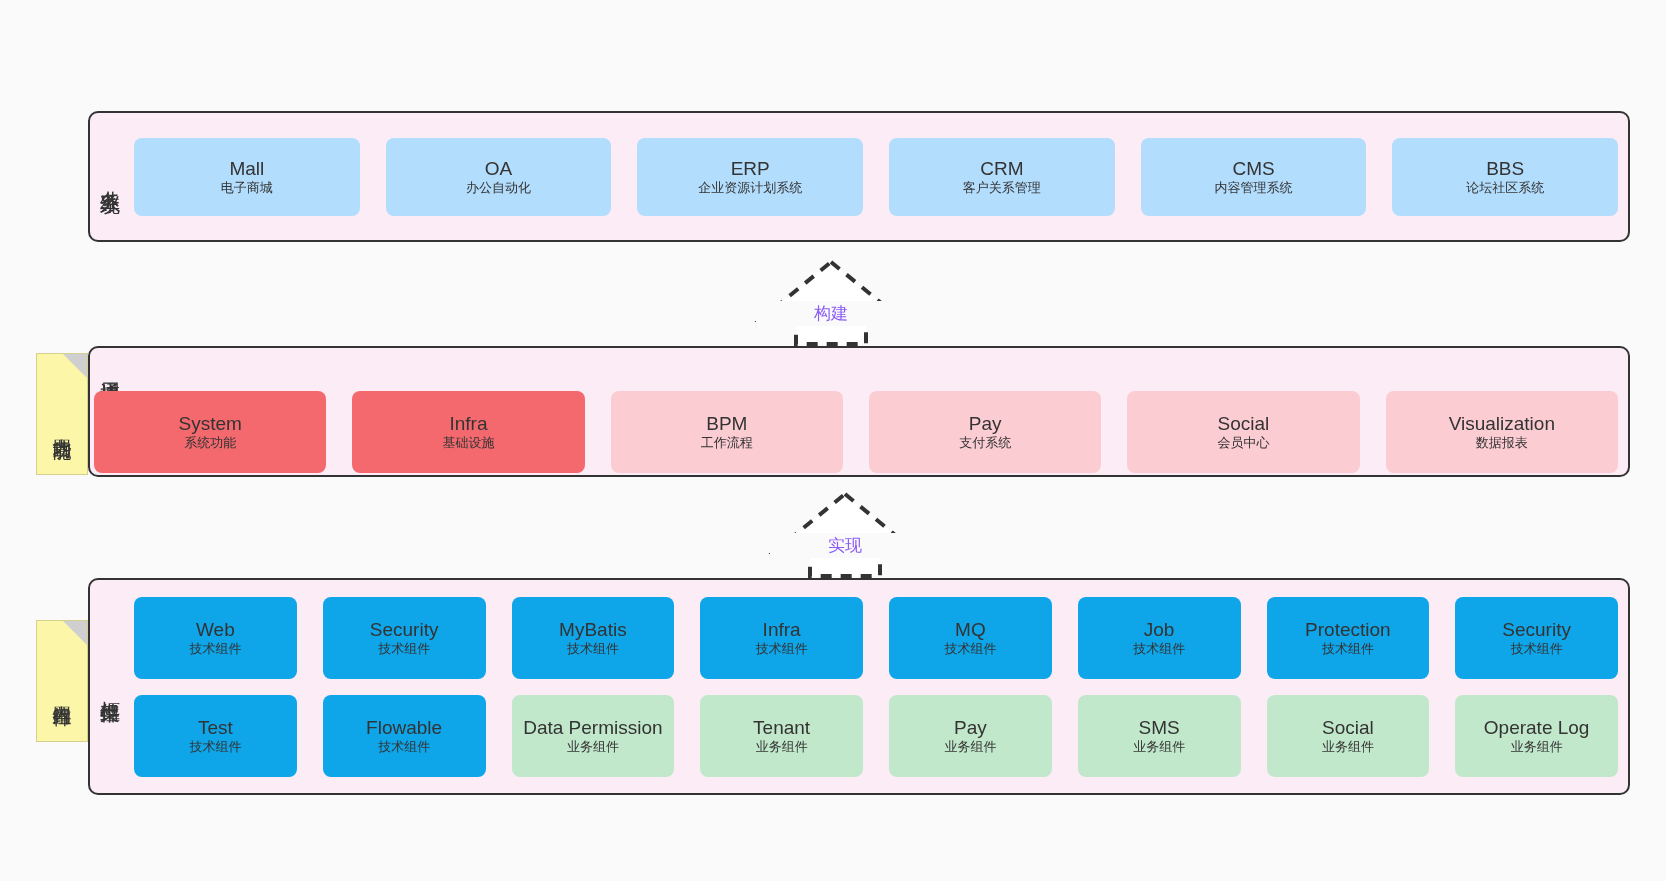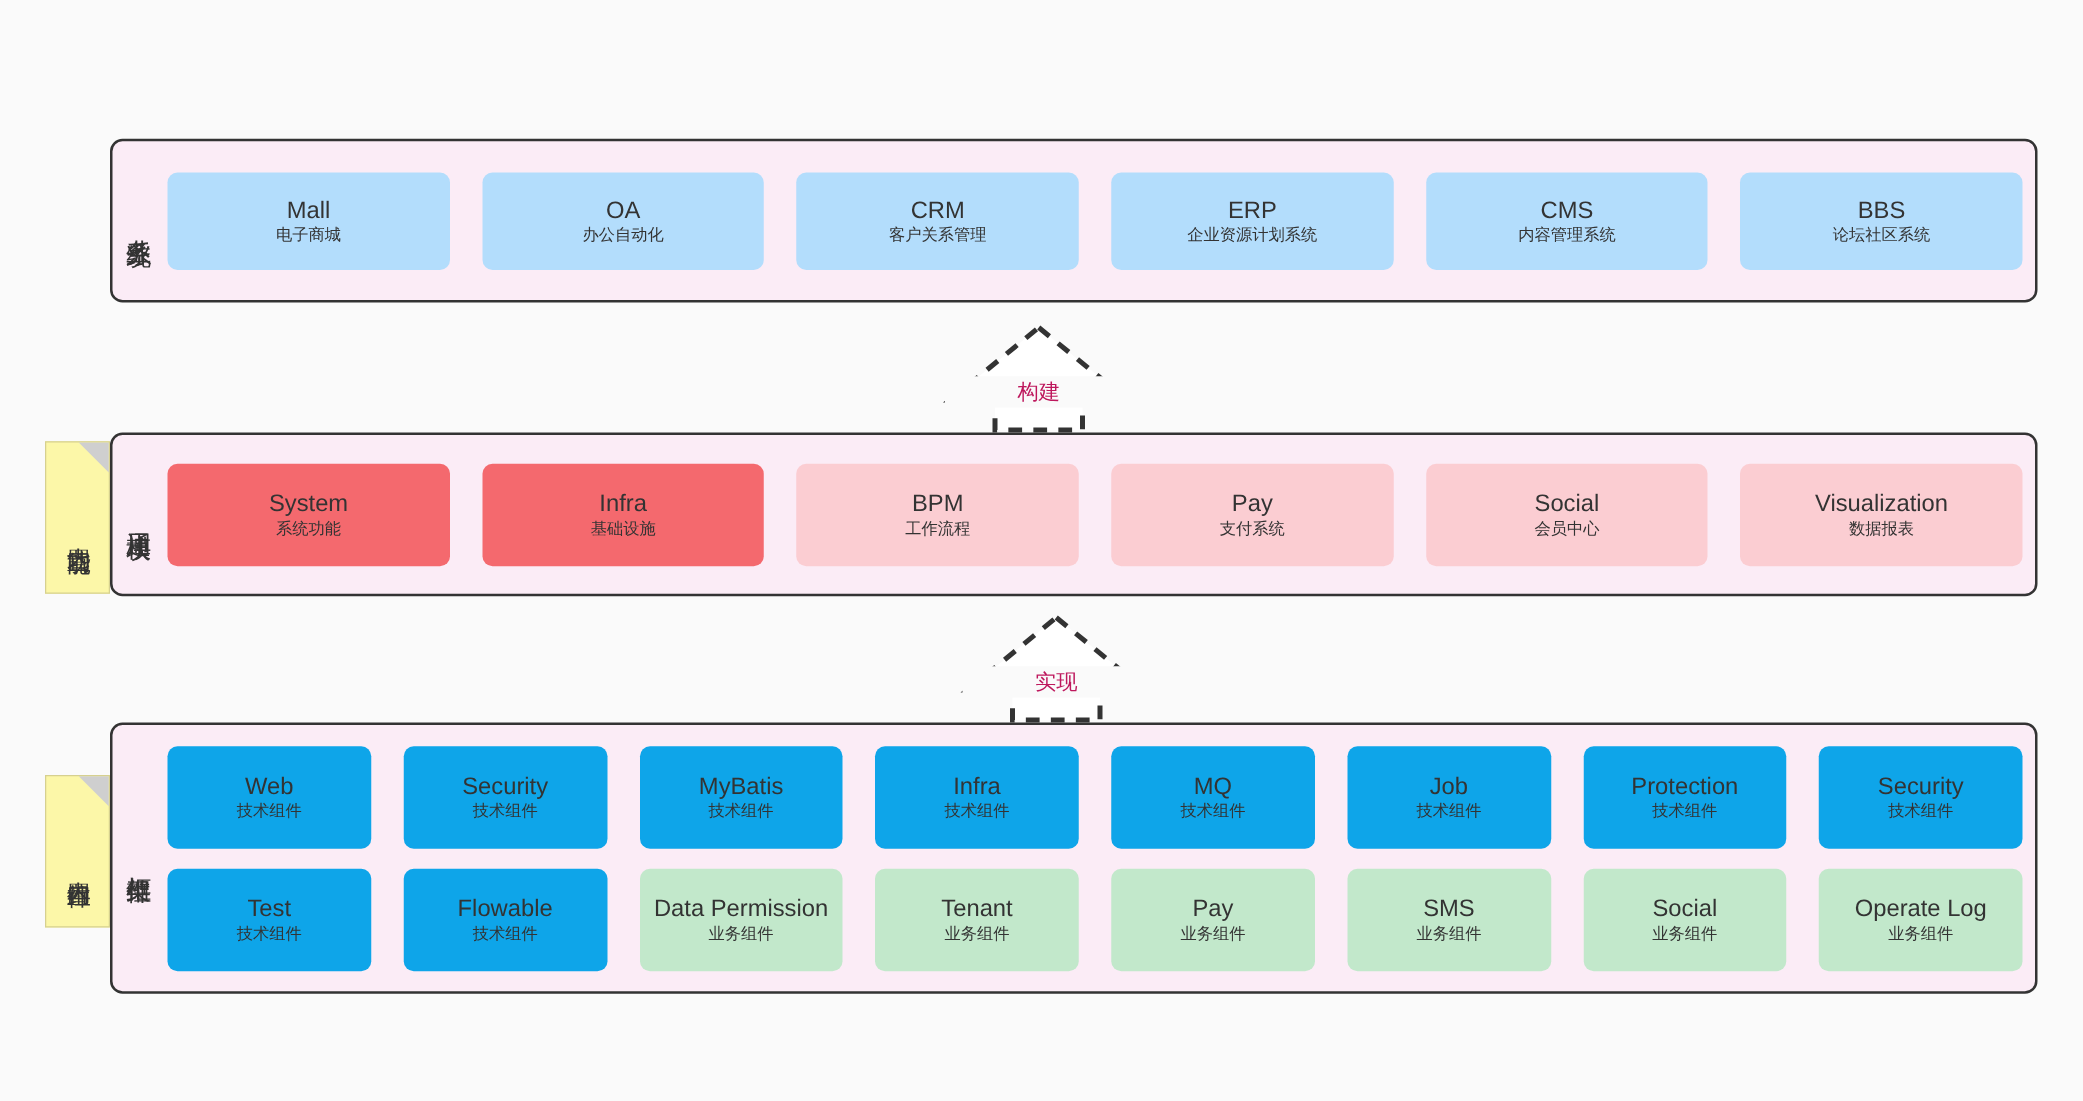--- a/index.html
+++ b/index.html
@@ -109,21 +109,21 @@
 
   
   .uparrow{position:absolute;}
   .uparrow svg{display:block;overflow:visible;}
   .uparrow .lbl{
     position:absolute;
     left:0;right:0;
     bottom:20px;
     text-align:center;
     font-size:17px;
-    color:#be185d;
+    color:#8b5cf6;
     background:#fafafa;
     padding:1px 2px;
     pointer-events:none;
   }
 </style>
 </head>
 <body>
 
 <div class="canvas">
 
@@ -134,26 +134,26 @@
         <div class="row">
           <div class="node h-biz c-blue">
             <span class="t1">Mall</span>
             <span class="t2">电子商城</span>
           </div>
           <div class="node h-biz c-blue">
             <span class="t1">OA</span>
             <span class="t2">办公自动化</span>
           </div>
           <div class="node h-biz c-blue">
+            <span class="t1">ERP</span>
+            <span class="t2">企业资源计划系统</span>
+          </div>
+          <div class="node h-biz c-blue">
             <span class="t1">CRM</span>
             <span class="t2">客户关系管理</span>
-          </div>
-          <div class="node h-biz c-blue">
-            <span class="t1">ERP</span>
-            <span class="t2">企业资源计划系统</span>
           </div>
           <div class="node h-biz c-blue">
             <span class="t1">CMS</span>
             <span class="t2">内容管理系统</span>
           </div>
           <div class="node h-biz c-blue">
             <span class="t1">BBS</span>
             <span class="t2">论坛社区系统</span>
           </div>
         </div>
@@ -165,21 +165,21 @@
     <svg width="150" height="88" viewBox="0 0 150 88" aria-hidden="true">
       <path d="M75 4 L146 62 L110 62 L110 86 L40 86 L40 62 L4 62 Z" fill="#ffffff" stroke="#333333" stroke-width="4" stroke-dasharray="11 9" stroke-linejoin="miter"></path>
     </svg>
     <span class="lbl">构建</span>
   </div>
 
   <div class="sticky" style="left:36px;top:353px;height:122px;">
     <span class="fold"></span>
     <span>内置功能</span>
   </div>
-  <div class="layer" id="layer-modules" style="left:88px;top:346px;width:1542px;height:131px;">
+  <div class="layer" id="layer-modules" style="left:88px;top:346px;width:1542px;height:131px;flex-direction:column;">
     <div class="layer-title">通用模块</div>
     <div class="layer-body">
       <div class="rows">
         <div class="row">
           <div class="node h-mod c-red">
             <span class="t1">System</span>
             <span class="t2">系统功能</span>
           </div>
           <div class="node h-mod c-red">
             <span class="t1">Infra</span>

